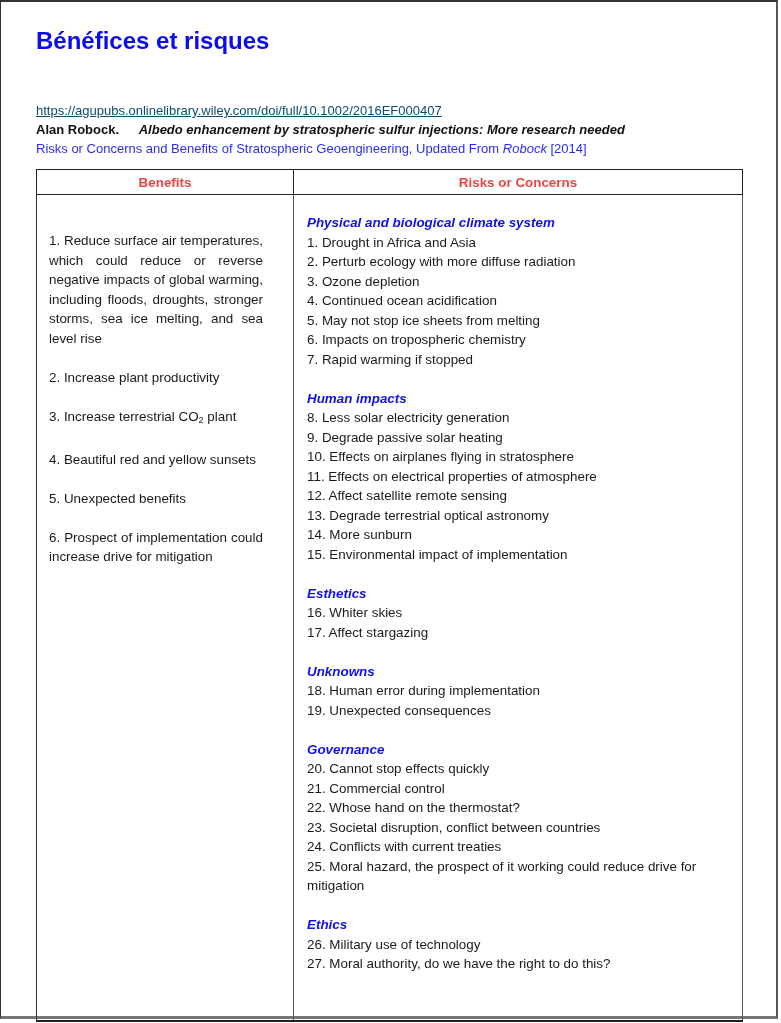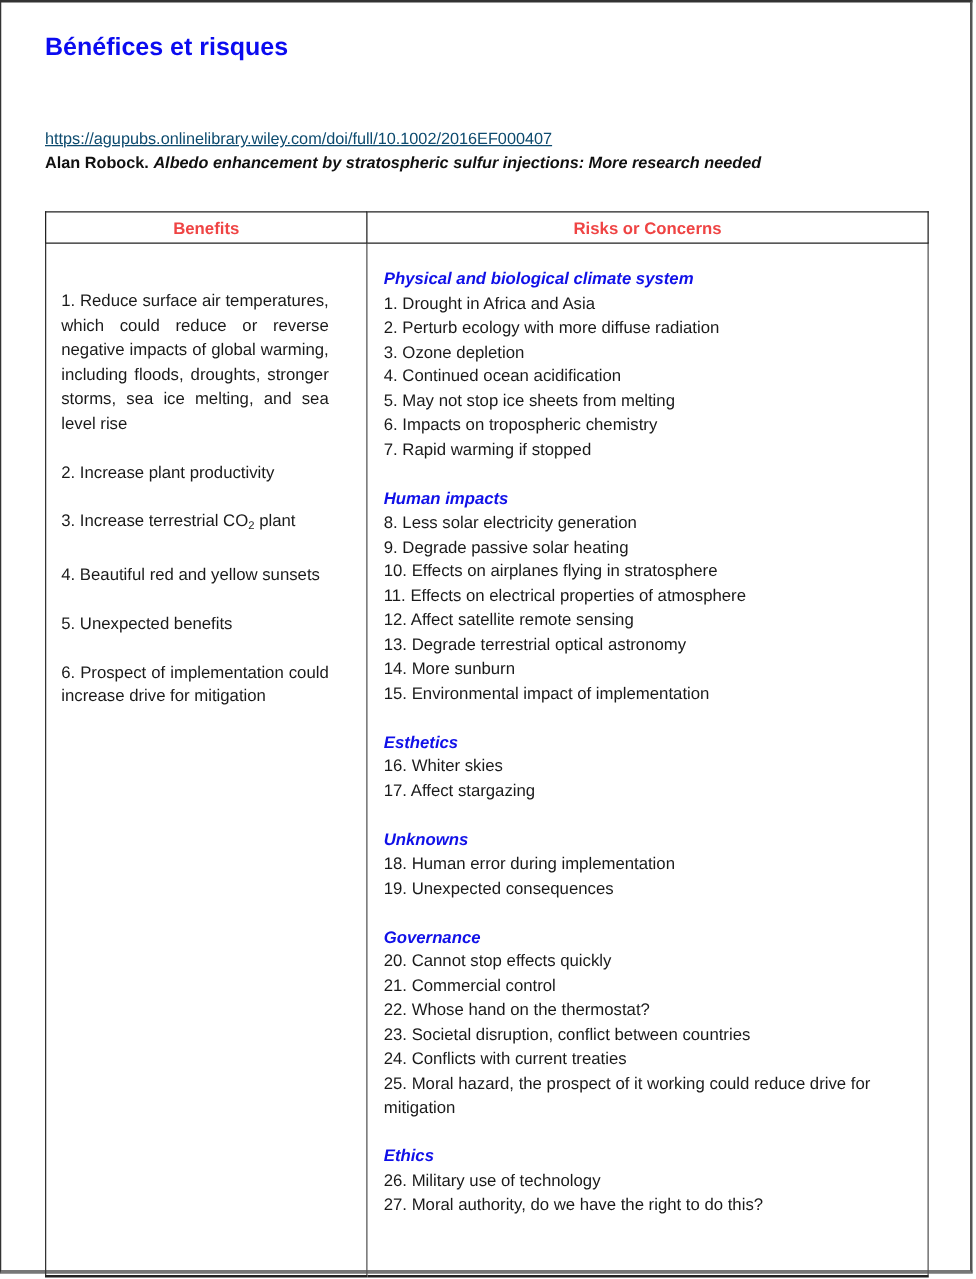--- a/index.html
+++ b/index.html
@@ -1,26 +1,26 @@
 <!DOCTYPE html>
 <html><head>
 <meta charset="utf-8">
 <style>
   html, body { margin:0; padding:0; background:#ffffff; }
   body { width:781px; height:1023px; position:relative; overflow:hidden;
          font-family: "Liberation Sans", "DejaVu Sans", sans-serif; color:#1a1a1a; }
   .page { position:absolute; left:0; top:0; width:778px; height:1019px;
           border-top:2px solid #333; border-left:1px solid #333;
           border-right:2px solid #555; border-bottom:3px solid #777; box-sizing:border-box; }
-  .title { position:absolute; left:35px; top:25px; font-size:20px; font-weight:bold;
+  .title { position:absolute; left:35px; top:25px; font-size:24px; font-weight:bold;
            color:#0b0bf0; letter-spacing:0px; }
   .link { position:absolute; left:35px; top:101px; font-size:13px; color:#0c4a6e;
           text-decoration:underline; }
   .citation { position:absolute; left:35px; top:120px; font-size:13px; color:#111; font-weight:bold; white-space:nowrap; }
-  .citation i { font-style:italic; }
+  .citation i { font-style:italic;margin-left:16px; }
   .caption { position:absolute; left:35px; top:139px; font-size:13px; color:#2d2df0; white-space:nowrap; }
   .caption i { font-style:italic; }
   table.rb { position:absolute; left:35px; top:167px; width:707px; border-collapse:collapse;
              font-size:13.4px; }
   table.rb th { border:1.5px solid #222; height:22px; font-weight:bold; font-size:13.4px; color:#ef4444; }
   table.rb td { border-left:1.5px solid #333; border-right:1.5px solid #555; border-bottom:2px solid #222;
                 vertical-align:top; height:789px; }
   .col-b { width:254px; }
   .benefits { padding:36px 30px 0 12px; }
   .benefit { text-align:justify; text-align-last:left; line-height:19.5px; margin:0 0 19.5px 0; }
@@ -33,20 +33,21 @@
 </head>
 <body>
 
 <div class="page">
   <div class="title">Bénéfices et risques</div>
   <a class="link">https://agupubs.onlinelibrary.wiley.com/doi/full/10.1002/2016EF000407</a>
   <div class="citation">
     <span>Alan Robock.</span>
     <i>Albedo enhancement by stratospheric sulfur injections: More research needed</i>
   </div>
+  <div class="caption"><span>Risks or Concerns and Benefits of Stratospheric Geoengineering, Updated From </span><i>Robock</i><span> [2014]</span></div>
 
   <table class="rb">
     <tbody>
         <tr>
       <th class="col-b">Benefits</th>
       <th>Risks or Concerns</th>
     </tr>
     <tr>
       <td class="benefits">
         <p class="benefit">1. Reduce surface air temperatures, which could reduce or reverse negative impacts of global warming, including floods, droughts, stronger storms, sea ice melting, and sea level rise</p>

